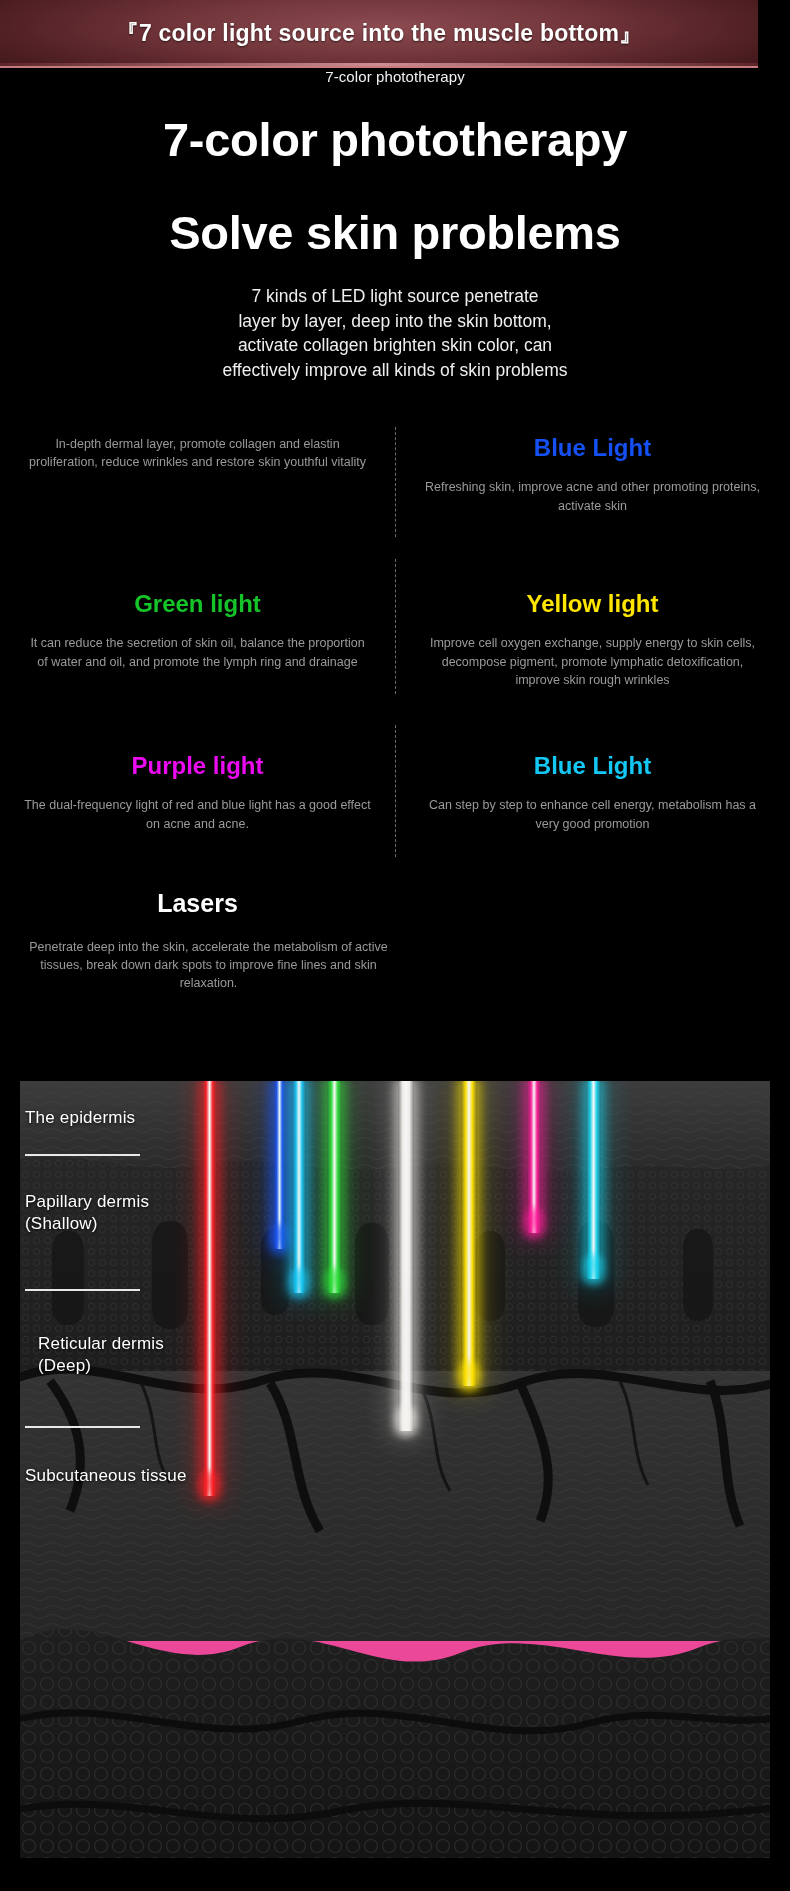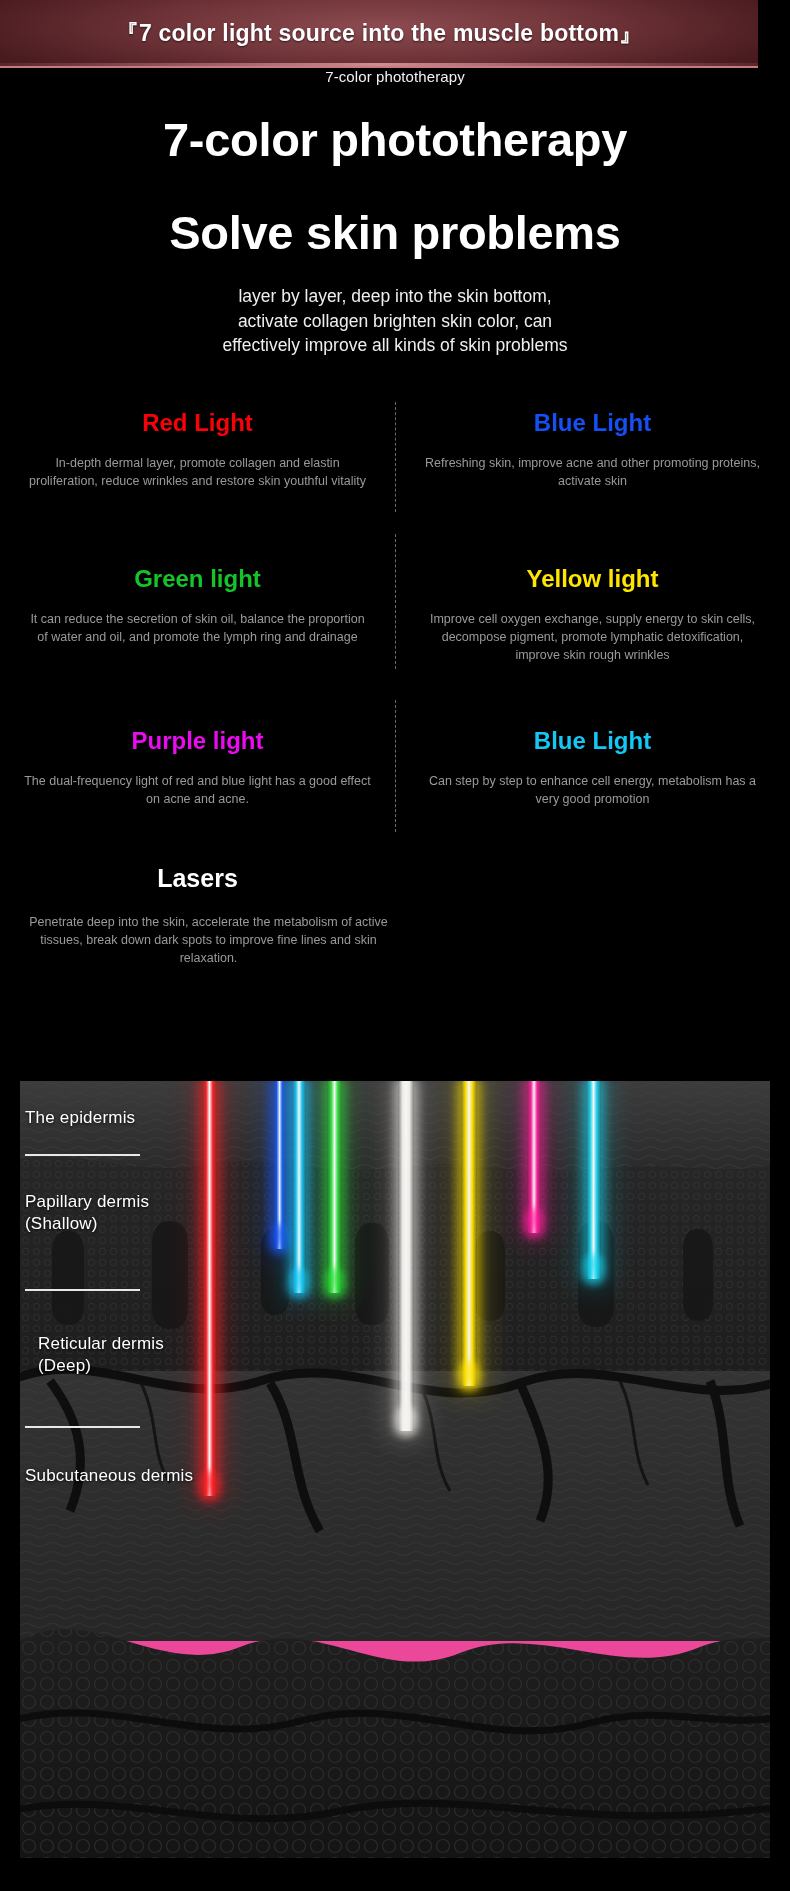--- a/index.html
+++ b/index.html
@@ -179,32 +179,32 @@
   <div class="banner-title">『7 color light source into the muscle bottom』</div>
 </div>
 
 <div class="intro">
   <div class="eyebrow">7-color phototherapy</div>
   <div class="headline">
     <span class="l1">7-color phototherapy</span>
     <span class="l2">Solve skin problems</span>
   </div>
   <div class="lede">
+    <span>7 kinds of LED light source penetrate</span>
     <span>layer by layer, deep into the skin bottom,</span>
     <span>activate collagen brighten skin color, can</span>
     <span>effectively improve all kinds of skin problems</span>
   </div>
 </div>
 
 <div class="grid">
 
   <div class="row row-1">
     <div class="divider"></div>
     <div class="cell">
-      <div class="cell-title" style="color: rgb(251, 0, 7);">Red Light</div>
       <div class="cell-desc">In-depth dermal layer, promote collagen and elastin proliferation, reduce wrinkles and restore skin youthful vitality</div>
     </div>
     <div class="cell">
       <div class="cell-title" style="color: rgb(21, 80, 245);">Blue Light</div>
       <div class="cell-desc">Refreshing skin, improve acne and other promoting proteins, activate skin</div>
     </div>
   </div>
 
   <div class="row row-2">
     <div class="divider"></div>
@@ -330,14 +330,14 @@
   <div class="rule rule-1"></div>
 
   <div class="layer-label lbl-2">Papillary dermis
 (Shallow)</div>
   <div class="rule rule-2"></div>
 
   <div class="layer-label lbl-3">Reticular dermis
 (Deep)</div>
   <div class="rule rule-3"></div>
 
-  <div class="layer-label lbl-4">Subcutaneous dermis</div>
+  <div class="layer-label lbl-4">Subcutaneous tissue</div>
 </div>
 
 </body></html>

